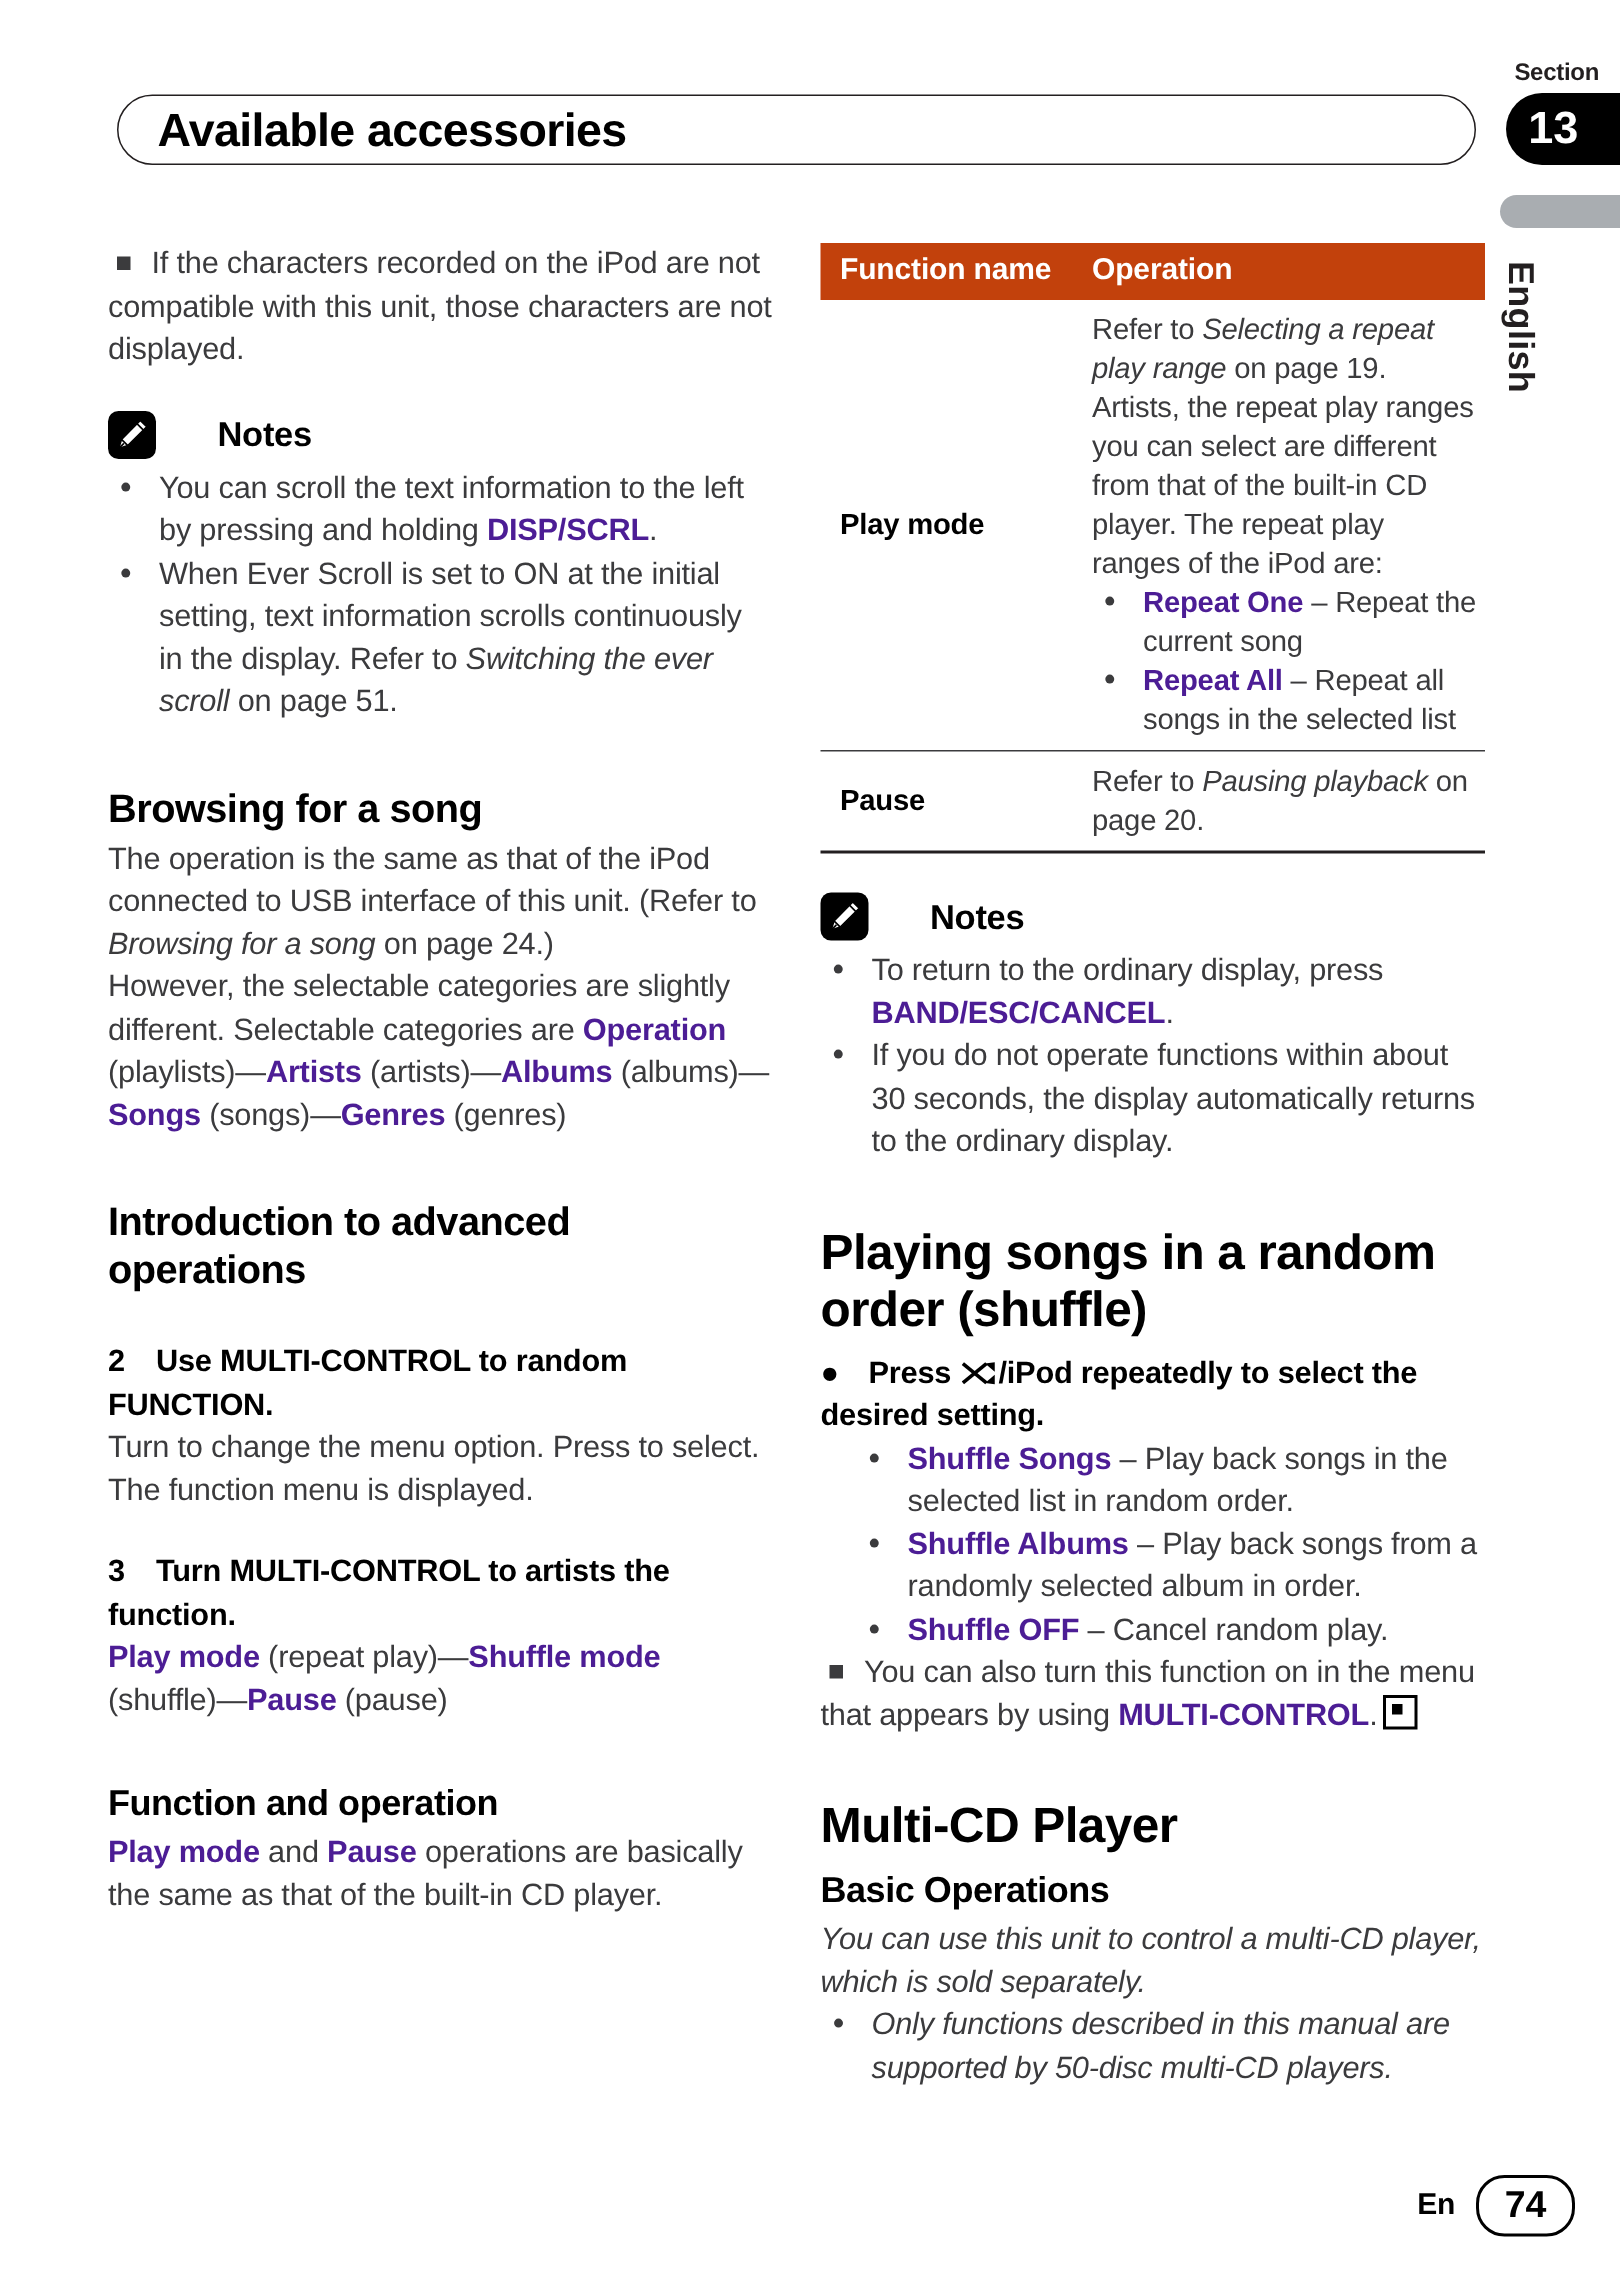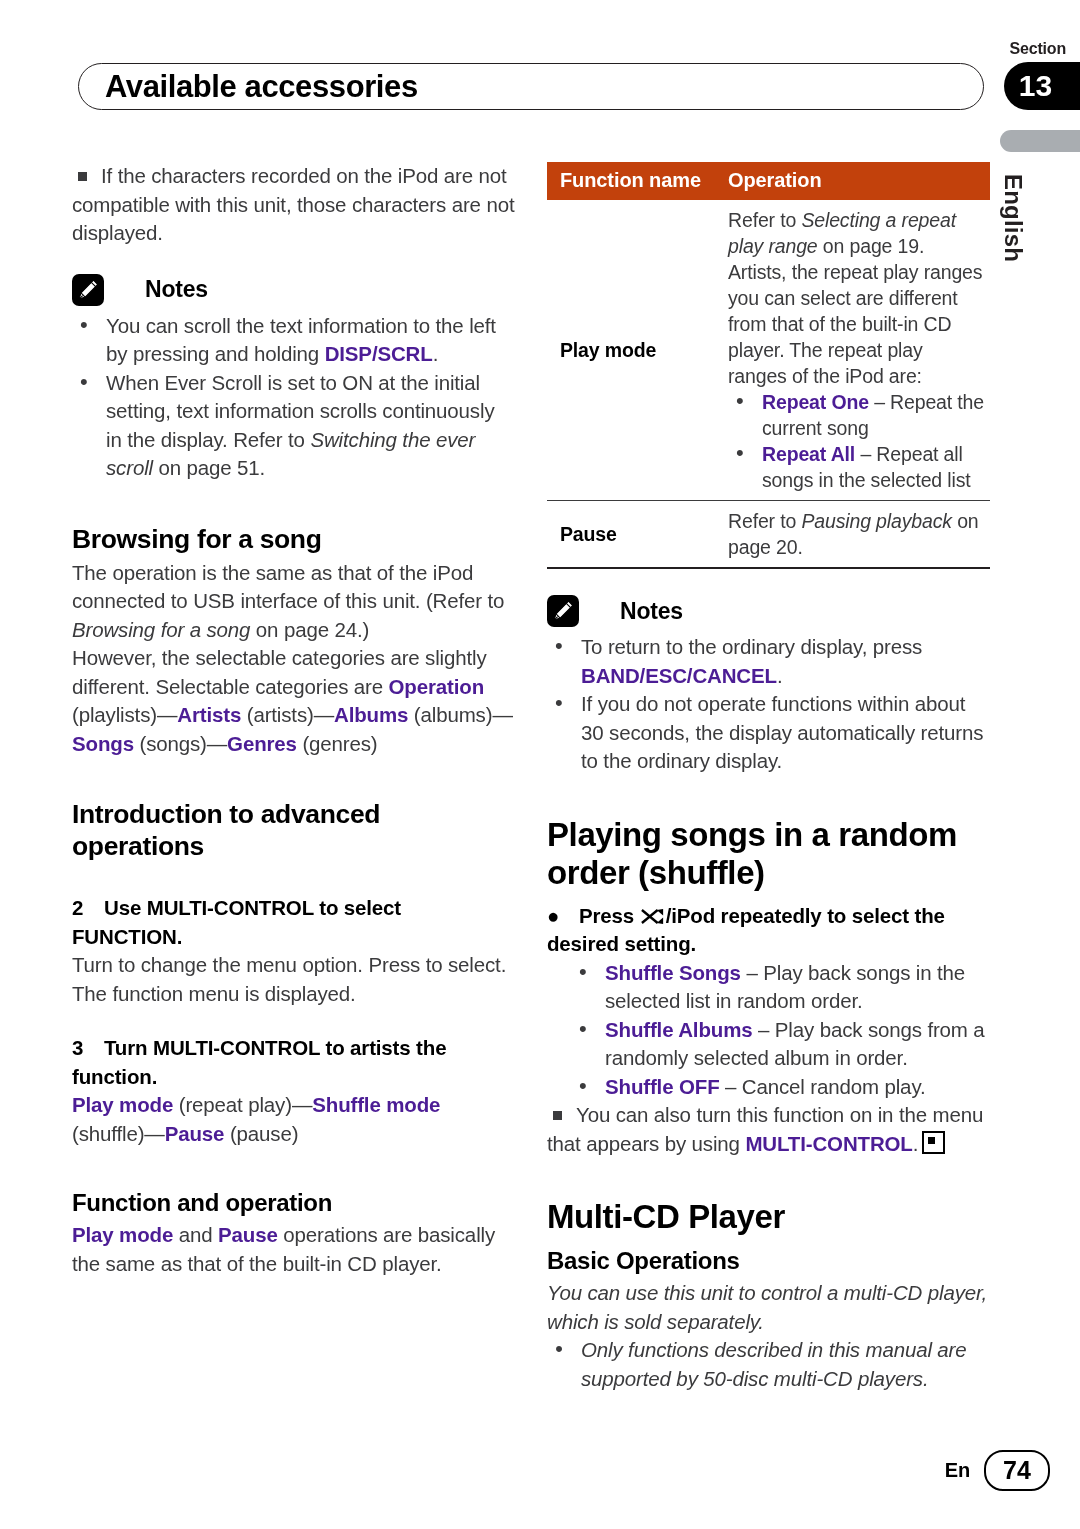--- a/index.html
+++ b/index.html
@@ -357,21 +357,21 @@
   <div class="body-txt"><span>The operation is the same as that of the iPod connected to USB interface of this unit. (Refer to </span><i class="ital">Browsing for a song</i><span> on page 24.)</span></div>
   <div class="body-txt"><span>However, the selectable categories are slightly different. Selectable categories are </span><b class="bold">Operation</b><span> (playlists)—</span><b class="bold">Artists</b><span> (artists)—</span><b class="bold">Albums</b><span> (albums)—</span><b class="bold">Songs</b><span> (songs)—</span><b class="bold">Genres</b><span> (genres)</span></div>
 
   <div class="spacer-lg"></div>
 
   <h2 class="head">Introduction to advanced operations</h2>
 
   <div class="spacer-sm"></div>
 
   <div class="spacer-sm"></div>
-  <div class="step"><span class="num">2</span><span>Use MULTI-CONTROL to select FUNCTION.</span></div>
+  <div class="step"><span class="num">2</span><span>Use MULTI-CONTROL to random FUNCTION.</span></div>
   <div class="body-txt">Turn to change the menu option. Press to select.</div>
   <div class="body-txt">The function menu is displayed.</div>
 
   <div class="spacer-md"></div>
   <div class="step"><span class="num">3</span><span>Turn MULTI-CONTROL to artists the function.</span></div>
   <div class="body-txt"><b class="bold">Play mode</b><span> (repeat play)—</span><b class="bold">Shuffle mode</b><span> (shuffle)—</span><b class="bold">Pause</b><span> (pause)</span></div>
 
   <div class="spacer-lg"></div>
 
   <h3 class="subhead">Function and operation</h3>

